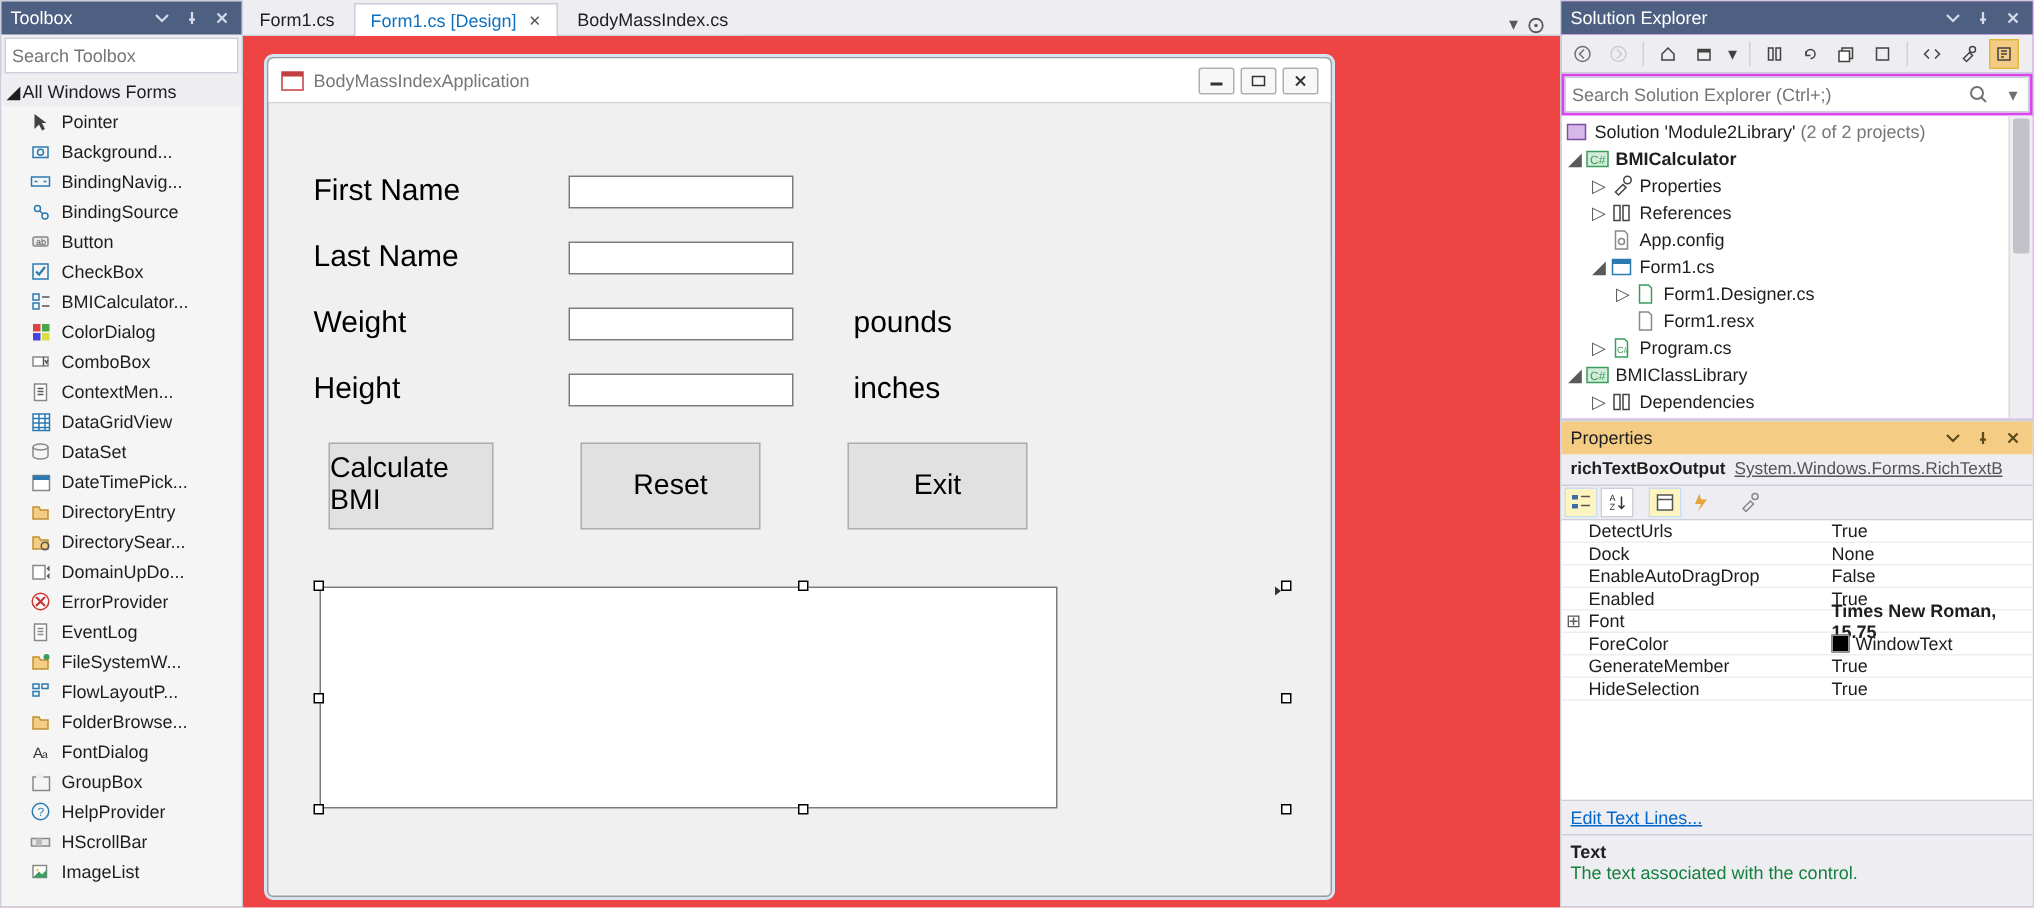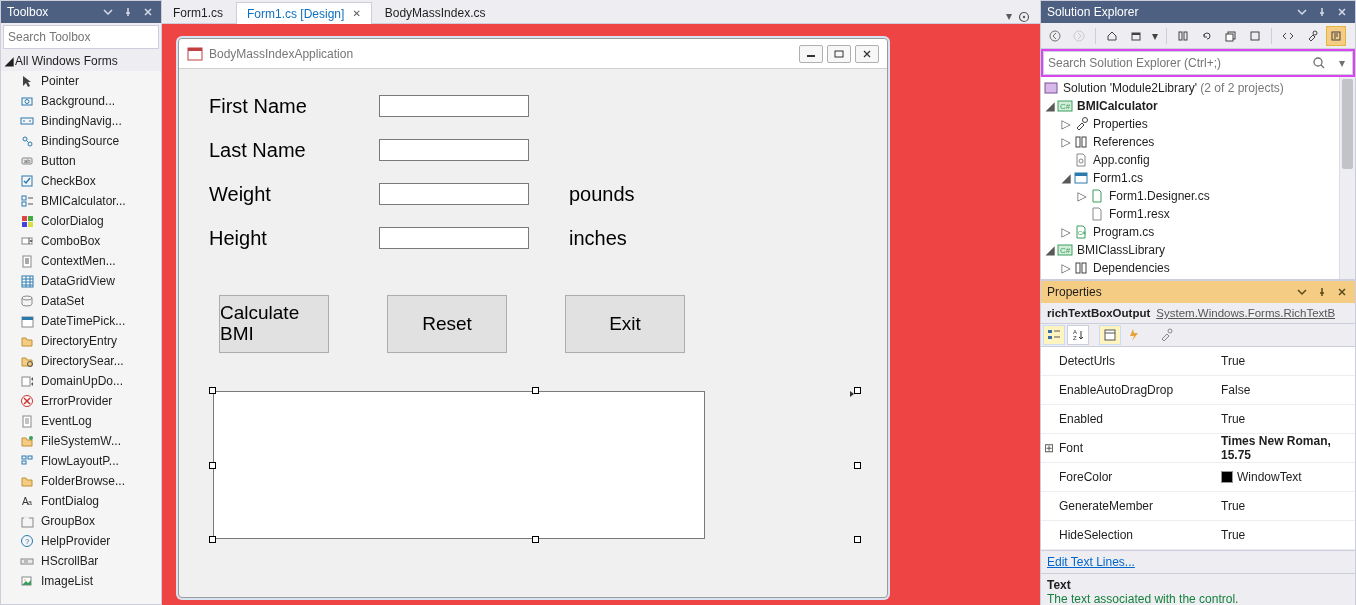--- a/index.html
+++ b/index.html
@@ -38,21 +38,21 @@
 
   .designer { flex:1; position:relative; background:#ef4444; overflow:hidden; }
   .winform { position:absolute; left:16px; top:14px; width:710px; height:560px; border:1px solid #9b9b9b; background:#f0f0f0; border-radius:4px; box-shadow:0 0 0 2px #d5e3f3; }
   .wf-title { height:30px; display:flex; align-items:center; padding:0 8px; background:#fff; border-bottom:1px solid #d0d0d0; border-radius:4px 4px 0 0; }
   .wf-appicon { width:16px; height:16px; margin-right:6px; }
   .wf-title-text { color:#777; font-size:12px; }
   .wf-title .spacer { flex:1; }
   .wf-sys { display:flex; gap:4px; }
   .wf-sys .sysbtn { width:24px; height:18px; border:1px solid #b0b0b0; background:#f7f7f7; display:flex; align-items:center; justify-content:center; font-size:10px; color:#333; border-radius:2px; }
   .wf-body { position:relative; padding:26px 30px 20px 30px; font-family:"Times New Roman", serif; font-size:18px; color:#000; }
-  .frow { display:flex; align-items:flex-start; height:44px; }
+  .frow { display:flex; align-items:flex-end; height:44px; }
   .flabel { width:170px; font-size:20px; }
   .finput { width:150px; height:22px; border:1px solid #7a7a7a; background:#fff; }
   .funit { margin-left:40px; font-size:20px; }
   .fbtns { display:flex; gap:58px; margin-top:24px; margin-left:10px; }
   .fbtn { width:120px; height:58px; border:1px solid #adadad; background:#e1e1e1; font-family:"Times New Roman",serif; font-size:19px; display:flex; align-items:center; justify-content:center; text-align:left; line-height:1.1; }
   .fbtn:first-child { width:110px; }
   .rtb { position:relative; margin-top:38px; width:492px; height:148px; border:1px solid #7a7a7a; background:#fff; }
   .handle { position:absolute; width:7px; height:7px; background:#fff; border:1px solid #000; }
   .rtb-wrap { position:relative; margin-left:4px; }
   .h-tl { left:-4px; top:-4px; } .h-tm { left:50%; top:-4px; margin-left:-3px; } .h-tr { right:-4px; top:-4px; }
@@ -79,21 +79,21 @@
   
   .props { flex:1; display:flex; flex-direction:column; border:1px solid #cccedb; background:#f5f5f5; }
   .props .panel-header { background:#f5cc84; color:#1e1e1e; }
   .props .obj-row { height:20px; display:flex; align-items:center; padding:0 6px; background:#eeeef2; font-size:11.5px; white-space:nowrap; overflow:hidden; }
   .props .obj-row .oname { font-weight:600; margin-right:6px; }
   .props .ptoolbar { height:24px; display:flex; align-items:center; padding:0 2px; border-top:1px solid #cccedb; border-bottom:1px solid #cccedb; background:#eeeef2; gap:2px; }
   .ptb { width:22px; height:20px; display:flex; align-items:center; justify-content:center; border:1px solid transparent; }
   .ptb.active { border:1px solid #c9def5; background:#fdf4bf; }
   .ptb.active2 { border:1px solid #cccedb; background:#fff; }
   .pgrid { flex:1; overflow:hidden; background:#fff; position:relative; }
-  .prow { display:flex; height:29px; align-items:center; border-bottom:1px solid #eeeef2; font-size:12px; }
+  .prow { display:flex; height:15px; align-items:center; border-bottom:1px solid #eeeef2; font-size:12px; }
   .prow .exp { width:16px; text-align:center; color:#595959; }
   .prow .pname { width:136px; padding-left:2px; color:#1e1e1e; }
   .prow .pval { flex:1; padding-left:4px; color:#1e1e1e; display:flex; align-items:center; gap:4px;margin-left:24px; }
   .prow .pval .bold { font-weight:600; }
   .prow .sw { width:12px; height:12px; background:#000; border:1px solid #999; }
   .plink { padding:4px 6px; border-top:1px solid #cccedb; background:#eeeef2; }
   .plink a { color:#0066cc; text-decoration:underline; cursor:pointer; font-size:12px; }
   .pdesc { border-top:1px solid #cccedb; background:#eeeef2; padding:4px 6px; min-height:48px; }
   .pdesc .dtitle { font-weight:600; font-size:12px; }
   .pdesc .dtext { font-size:12px; color:#15803d; }
@@ -761,20 +761,27 @@
       <div class="pgrid" id="prop-grid">
           <div class="prow">
             <span class="exp"></span>
             <span class="pname">DetectUrls</span>
             <span class="pval">
               <span class="">True</span>
             </span>
           </div>
           <div class="prow">
             <span class="exp"></span>
+            <span class="pname">Dock</span>
+            <span class="pval">
+              <span class="">None</span>
+            </span>
+          </div>
+          <div class="prow">
+            <span class="exp"></span>
             <span class="pname">EnableAutoDragDrop</span>
             <span class="pval">
               <span class="">False</span>
             </span>
           </div>
           <div class="prow">
             <span class="exp"></span>
             <span class="pname">Enabled</span>
             <span class="pval">
               <span class="">True</span>

